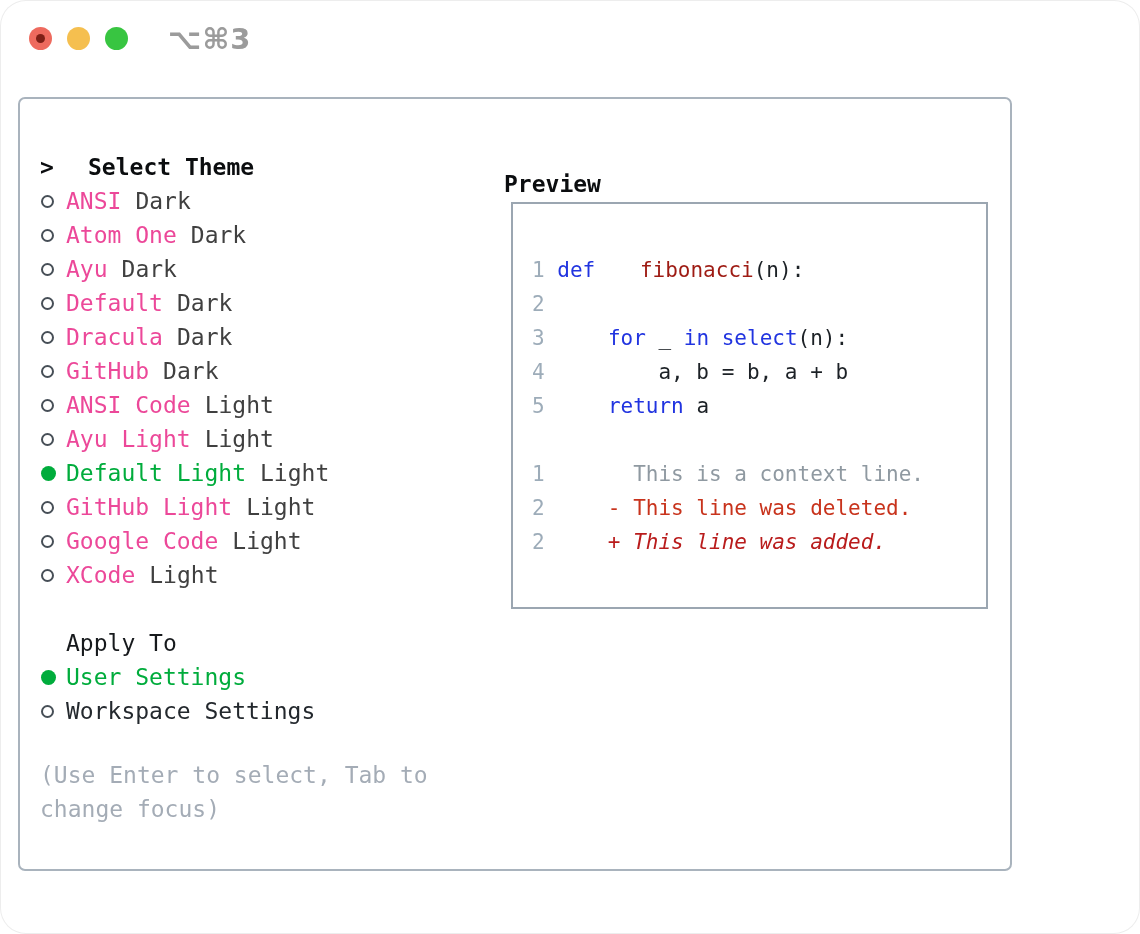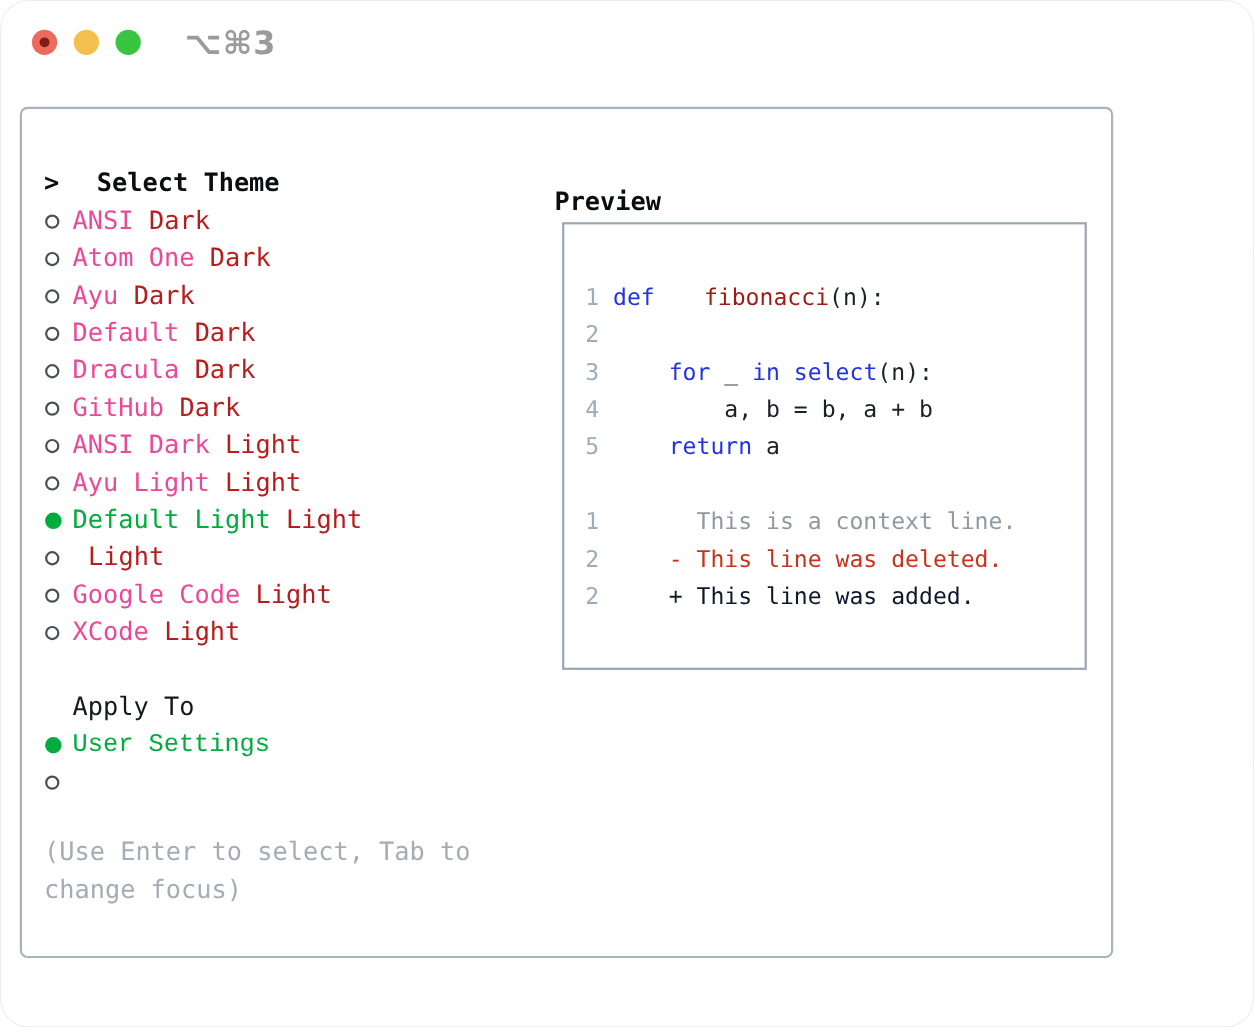--- a/index.html
+++ b/index.html
@@ -37,22 +37,22 @@
   .row{height:34px;display:flex;align-items:center;white-space:pre;}
   .row.spacer{pointer-events:none;}
   .marker-cell{width:26px;display:flex;align-items:center;justify-content:flex-start;flex:none;}
   .prompt{font-weight:bold;color:#0b0d0f;}
   .radio{width:13px;height:13px;border-radius:50%;border:2px solid #474f57;box-sizing:border-box;margin-left:1px;}
   .radio.on{border:none;background:#00ac3c;width:15px;height:15px;}
   .hdr{font-weight:bold;color:#0b0d0f;margin-left:22px;}
   .subhdr{color:#16191c;}
   .theme-name{color:#ec4899;}
   .theme-name.sel{color:#00ac3c;}
-  .tag{color:#b91c1c;margin-left:14px;}
-  .apply-label{color:#23282d;font-family:Liberation Mono, monospace;}
+  .tag{color:#404040;margin-left:14px;}
+  .apply-label{color:#23282d;}
   .apply-label.sel{color:#00ac3c;}
   .help{
     margin-top:30px;width:420px;line-height:34px;color:#a4acb6;white-space:normal;
   }
   
   .preview-title{
     position:absolute;left:484px;top:68px;height:34px;display:flex;align-items:center;
     font-size:23px;font-weight:bold;color:#0b0d0f;
   }
   .preview-box{
@@ -60,21 +60,21 @@
     border:2px solid #9ba6b1;background:#ffffff;box-sizing:border-box;
   }
   .code-area{position:absolute;left:19px;top:49px;font-size:21px;}
   .pline{height:34px;display:flex;align-items:center;white-space:pre;}
   .lnum{color:#9dacb9;}
   .tok-p{color:#1c2126;}
   .tok-kw{color:#2134e0;}
   .tok-fn{color:#9e1b13;margin-left:32px;}
   .tok-ctx{color:#8f99a1;}
   .tok-del{color:#c8331c;}
-  .tok-add{color:#0f172a;}
+  .tok-add{color:#b91c1c;font-style:italic;}
 </style>
 </head>
 <body>
 
 <div class="window">
 
   <div class="titlebar">
     <div class="traffic red"></div>
     <div class="traffic yellow"></div>
     <div class="traffic green"></div>
@@ -88,35 +88,35 @@
         <span class="marker-cell"><span class="prompt">&gt;</span></span>
         <span class="hdr">Select Theme</span>
       </div>
       <div id="theme-rows">
           <div class="row"><span class="marker-cell"><span class="radio"></span></span><span class="theme-name">ANSI</span><span class="tag">Dark</span></div>
           <div class="row"><span class="marker-cell"><span class="radio"></span></span><span class="theme-name">Atom One</span><span class="tag">Dark</span></div>
           <div class="row"><span class="marker-cell"><span class="radio"></span></span><span class="theme-name">Ayu</span><span class="tag">Dark</span></div>
           <div class="row"><span class="marker-cell"><span class="radio"></span></span><span class="theme-name">Default</span><span class="tag">Dark</span></div>
           <div class="row"><span class="marker-cell"><span class="radio"></span></span><span class="theme-name">Dracula</span><span class="tag">Dark</span></div>
           <div class="row"><span class="marker-cell"><span class="radio"></span></span><span class="theme-name">GitHub</span><span class="tag">Dark</span></div>
-          <div class="row"><span class="marker-cell"><span class="radio"></span></span><span class="theme-name">ANSI Dark</span><span class="tag">Light</span></div>
+          <div class="row"><span class="marker-cell"><span class="radio"></span></span><span class="theme-name">ANSI Code</span><span class="tag">Light</span></div>
           <div class="row"><span class="marker-cell"><span class="radio"></span></span><span class="theme-name">Ayu Light</span><span class="tag">Light</span></div>
           <div class="row"><span class="marker-cell"><span class="radio on"></span></span><span class="theme-name sel">Default Light</span><span class="tag">Light</span></div>
-          <div class="row"><span class="marker-cell"><span class="radio"></span></span><span class="tag">Light</span></div>
+          <div class="row"><span class="marker-cell"><span class="radio"></span></span><span class="theme-name">GitHub Light</span><span class="tag">Light</span></div>
           <div class="row"><span class="marker-cell"><span class="radio"></span></span><span class="theme-name">Google Code</span><span class="tag">Light</span></div>
           <div class="row"><span class="marker-cell"><span class="radio"></span></span><span class="theme-name">XCode</span><span class="tag">Light</span></div>
         </div>
       <div class="row spacer"></div>
       <div class="row">
         <span class="marker-cell"></span>
         <span class="subhdr">Apply To</span>
       </div>
       <div id="apply-rows">
           <div class="row"><span class="marker-cell"><span class="radio on"></span></span><span class="apply-label sel">User Settings</span></div>
-          <div class="row"><span class="marker-cell"><span class="radio"></span></span></div>
+          <div class="row"><span class="marker-cell"><span class="radio"></span></span><span class="apply-label">Workspace Settings</span></div>
         </div>
       <div class="help">(Use Enter to select, Tab to change focus)</div>
     </div>
 
     <div class="preview-title">Preview</div>
 
     <div class="preview-box">
       <div class="code-area" id="code-area">
           <div class="pline"><span class="lnum">1</span><span class="tok-p"> </span><span class="tok-kw">def</span><span class="tok-p"> </span><span class="tok-fn">fibonacci</span><span class="tok-p">(n):</span></div>
           <div class="pline"><span class="lnum">2</span></div>

